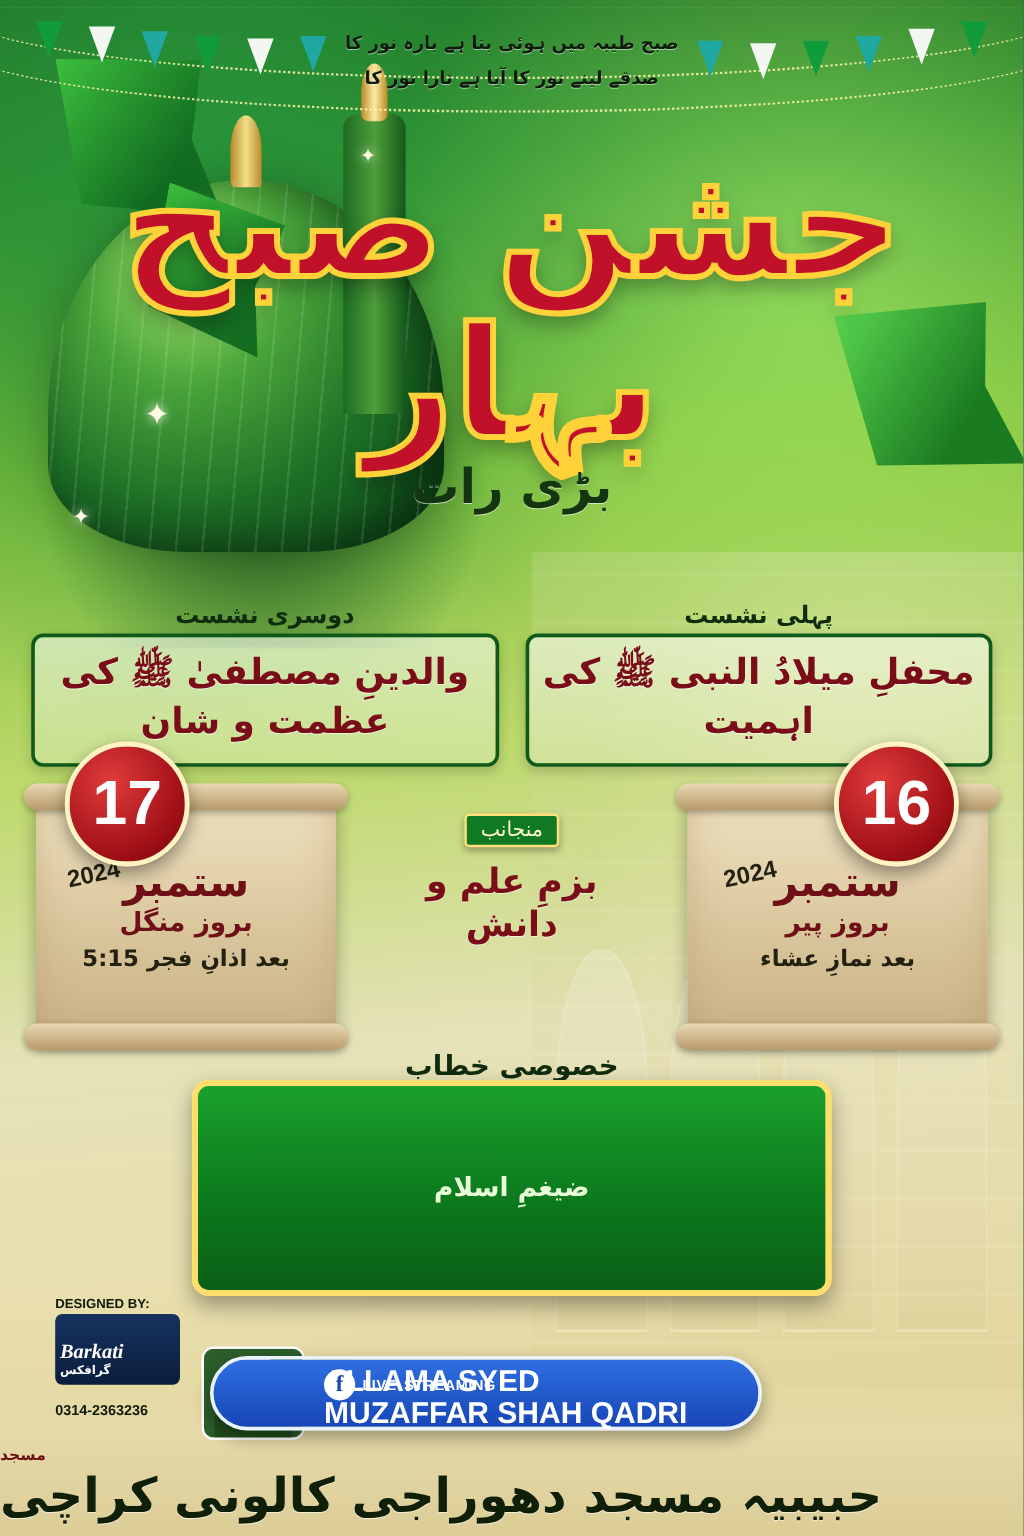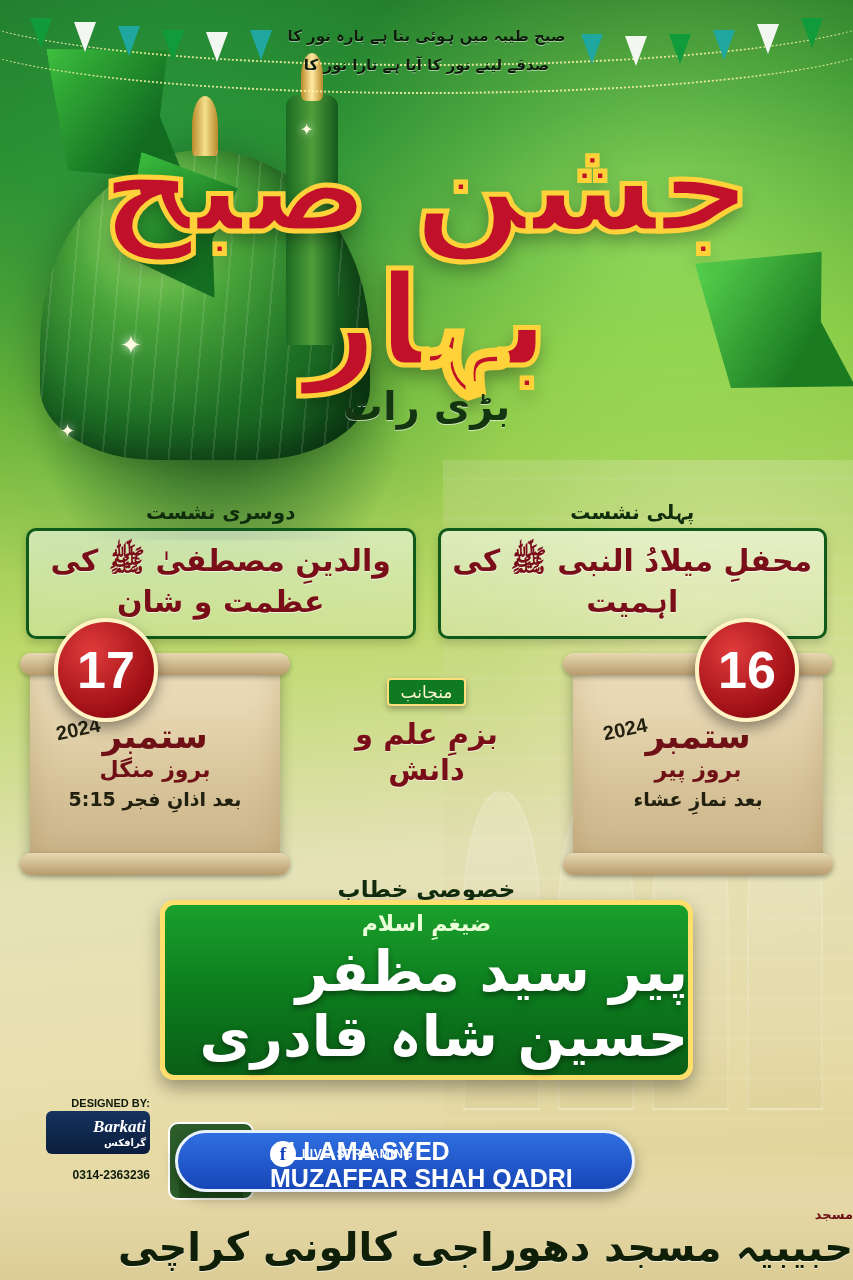--- a/index.html
+++ b/index.html
@@ -239,27 +239,27 @@
   }
   .speaker .lbl{ font-size:22px; font-weight:bold; color:#eaffd8; }
   .speaker .nm{
     font-size:56px; font-weight:bold; line-height:1.15; margin-top:4px;
     color:#ffffff; text-shadow: 0 3px 6px rgba(0,0,0,.45);
   }
 
   
   .designer{
     position:absolute; left:46px; bottom:98px; width:104px;
-    text-align:right; font-size:11px; font-weight:bold; color:#101a0b;
+    text-align:left; font-size:11px; font-weight:bold; color:#101a0b;
   }
   .designer .card{
     margin-top:2px; background:linear-gradient(180deg,#15325f,#0b1d3c);
     color:#fff; border-radius:6px; padding:6px 4px;
   }
-  .designer .brand{ font-family:"Liberation Serif", serif; font-size:17px; font-style:italic; }
+  .designer .brand{ font-family:"Liberation Serif", serif; font-size:17px; font-style:italic;margin-top:16px; }
   .designer .ph{ font-size:12px; margin-top:14px; color:#0d1a0a; }
 
   
   .livebar{
     position:absolute; left:175px; bottom:88px; width:460px; height:62px;
     background: linear-gradient(180deg,#2f6fe0,#1746b8);
     border:3px solid #eaf2ff; border-radius:34px;
     display:flex; align-items:center; gap:10px; padding-left:92px; padding-right:14px;
     box-shadow: 0 6px 14px rgba(0,0,0,.35);
   }
@@ -276,21 +276,21 @@
     background: radial-gradient(circle at 50% 30%, #cfa97a 0 18%, #2c5d2a 19% 100%);
     border:2px solid #fff;
   }
   .portrait .cap{ position:absolute; left:50%; top:8px; transform:translateX(-50%);
     width:38px; height:16px; background:#f2f2f2; border-radius:8px 8px 2px 2px;}
   .portrait .body{ position:absolute; left:50%; bottom:0; transform:translateX(-50%);
     width:64px; height:36px; background:#1e4d1c; border-radius:22px 22px 0 0;}
 
   
   .footer{
-    position:absolute; left:0; right:0; bottom:10px; text-align:right;
+    position:absolute; left:0; right:0; bottom:10px; text-align:left;
   }
   .footer .logo{
     font-size:13px; font-weight:bold; color:#6b0f14; margin-bottom:2px;
   }
   .footer .mosque-name{
     font-size:40px; font-weight:bold; color:#0f1f08;
     text-shadow: 0 1px 0 rgba(255,255,255,.6);
   }
 </style>
 </head>
@@ -384,21 +384,20 @@
 
     <div class="center-tag">
       <span class="ribbon urdu">منجانب</span>
       <div class="t2 urdu">بزمِ علم و دانش</div>
     </div>
   </div>
 
   <div class="speaker-kicker urdu">خصوصی خطاب</div>
   <div class="speaker">
     <div class="lbl urdu">ضیغمِ اسلام</div>
-    <div class="nm urdu">پیر سید مظفر حسین شاہ قادری</div>
   </div>
 
   <div class="designer">
     <div>DESIGNED BY:</div>
     <div class="card">
       <div class="brand">Barkati</div>
       <div class="urdu" style="font-size:10px">گرافکس</div>
     </div>
     <div class="ph">0314-2363236</div>
   </div>

